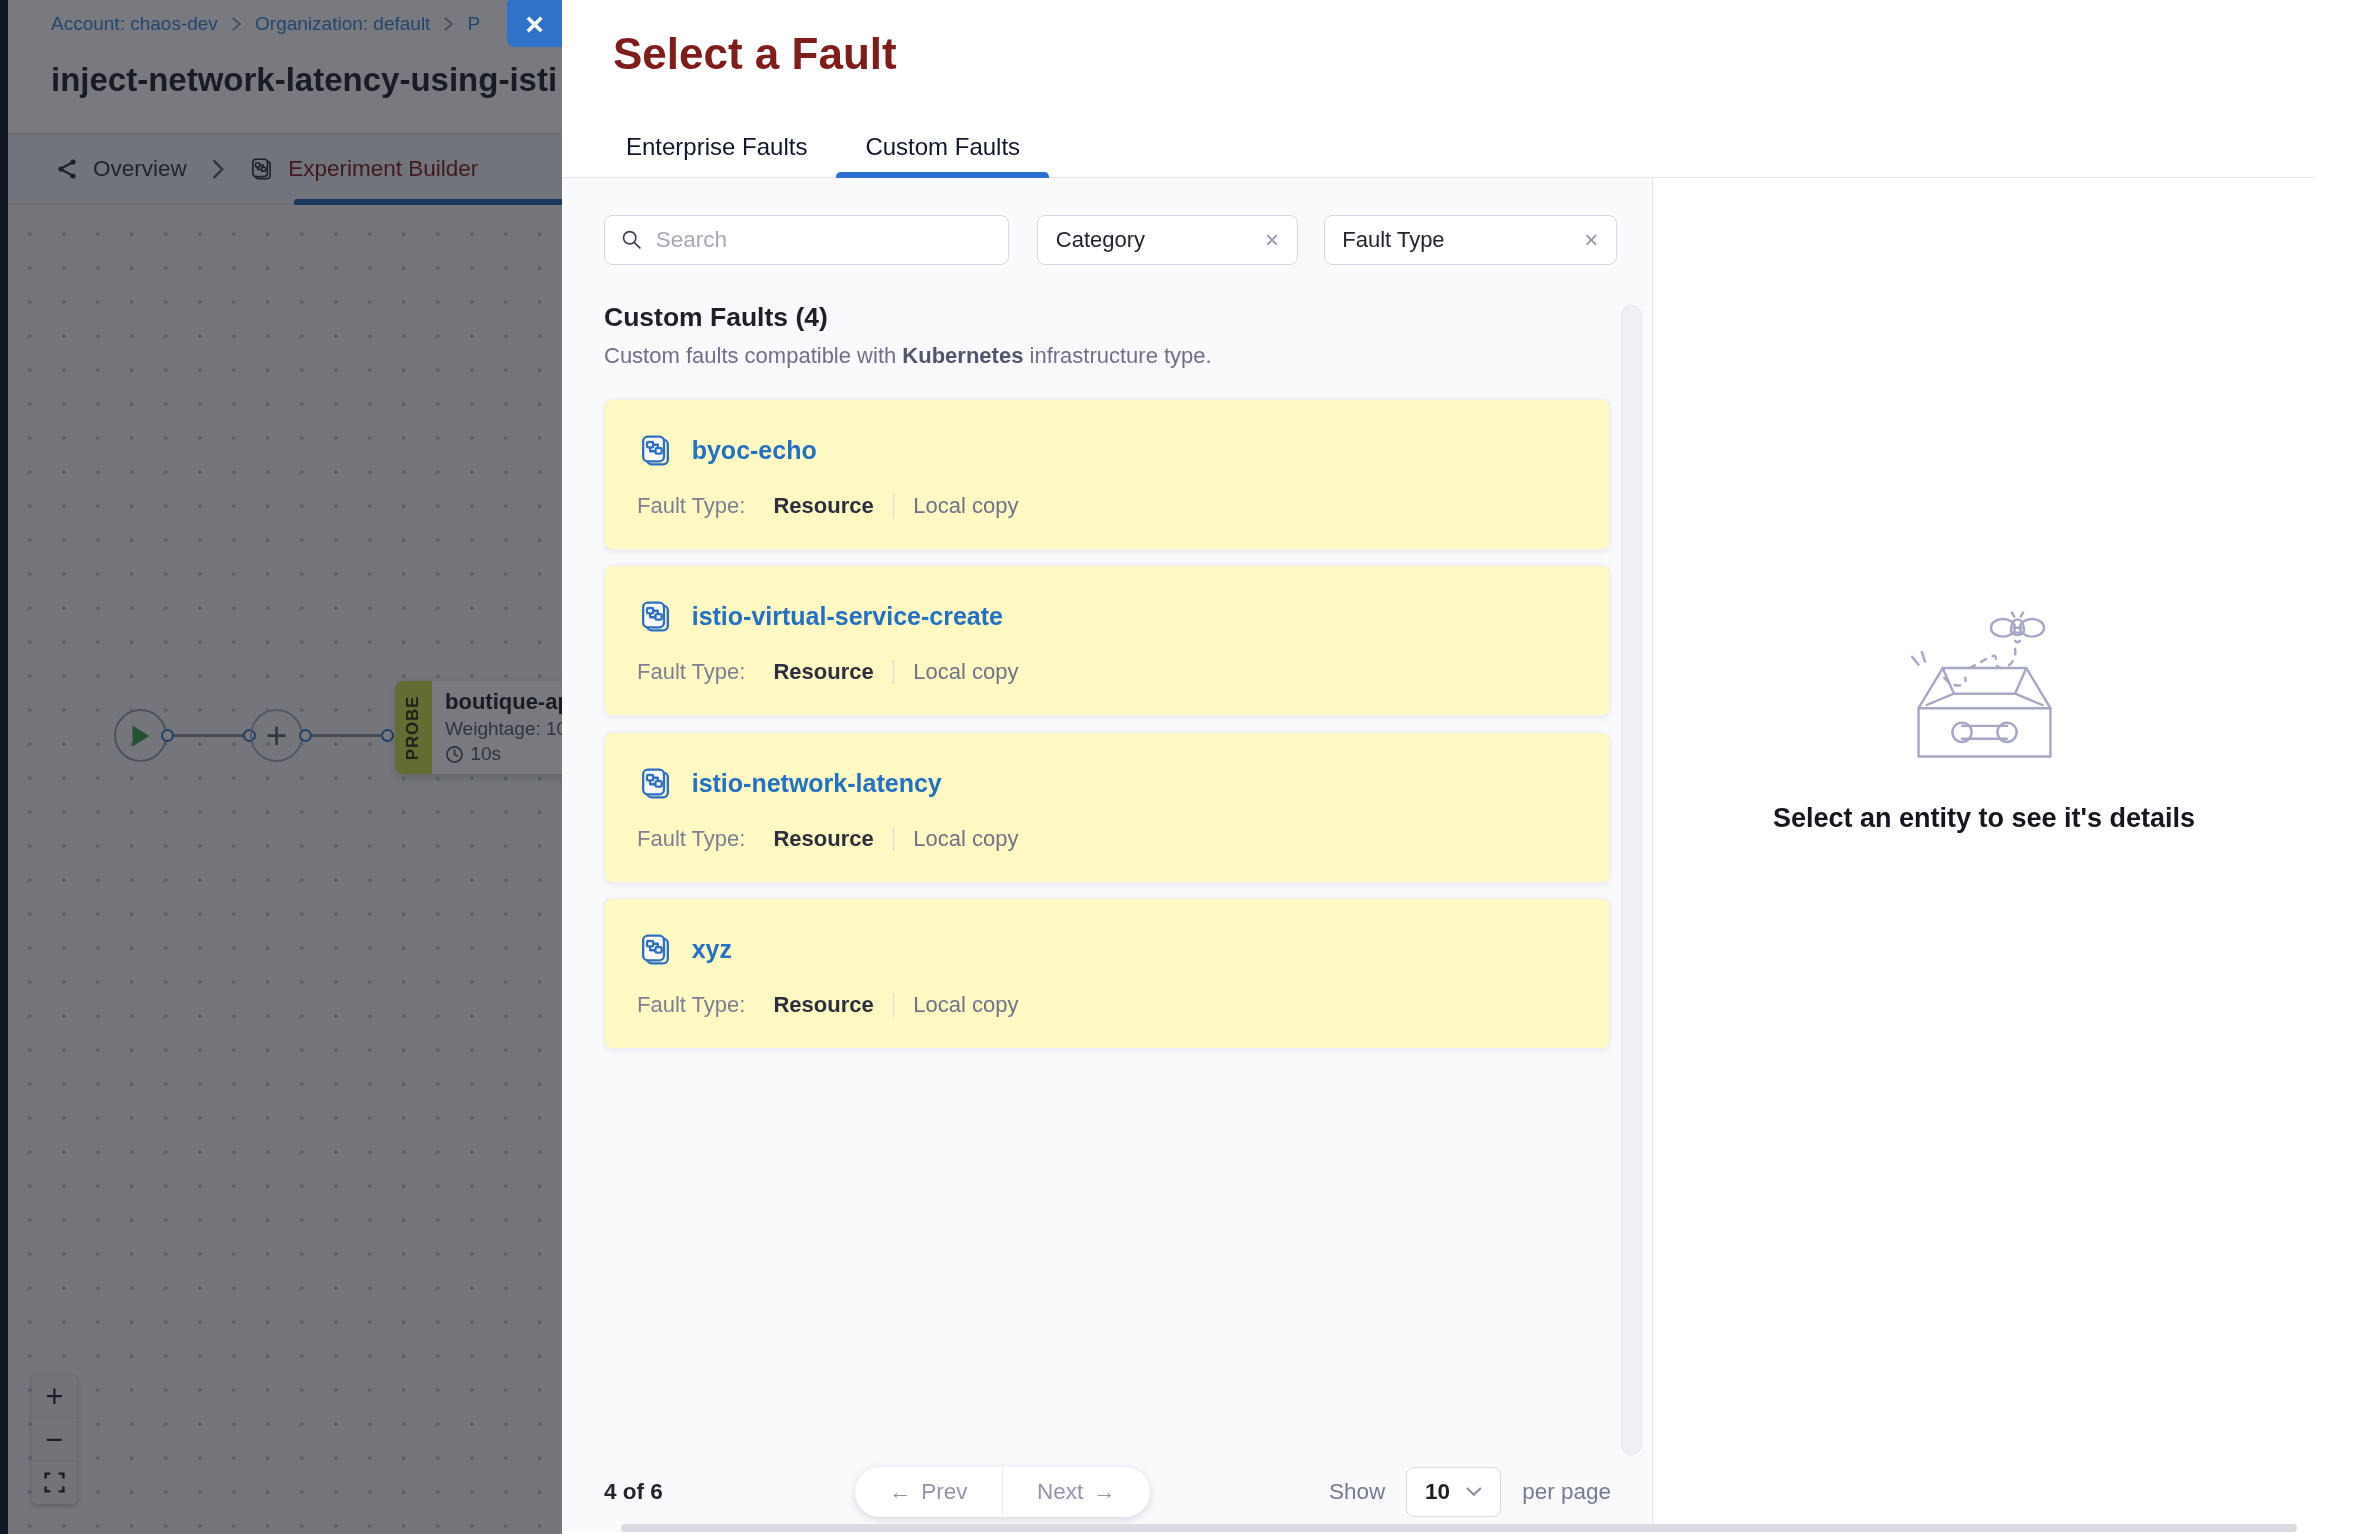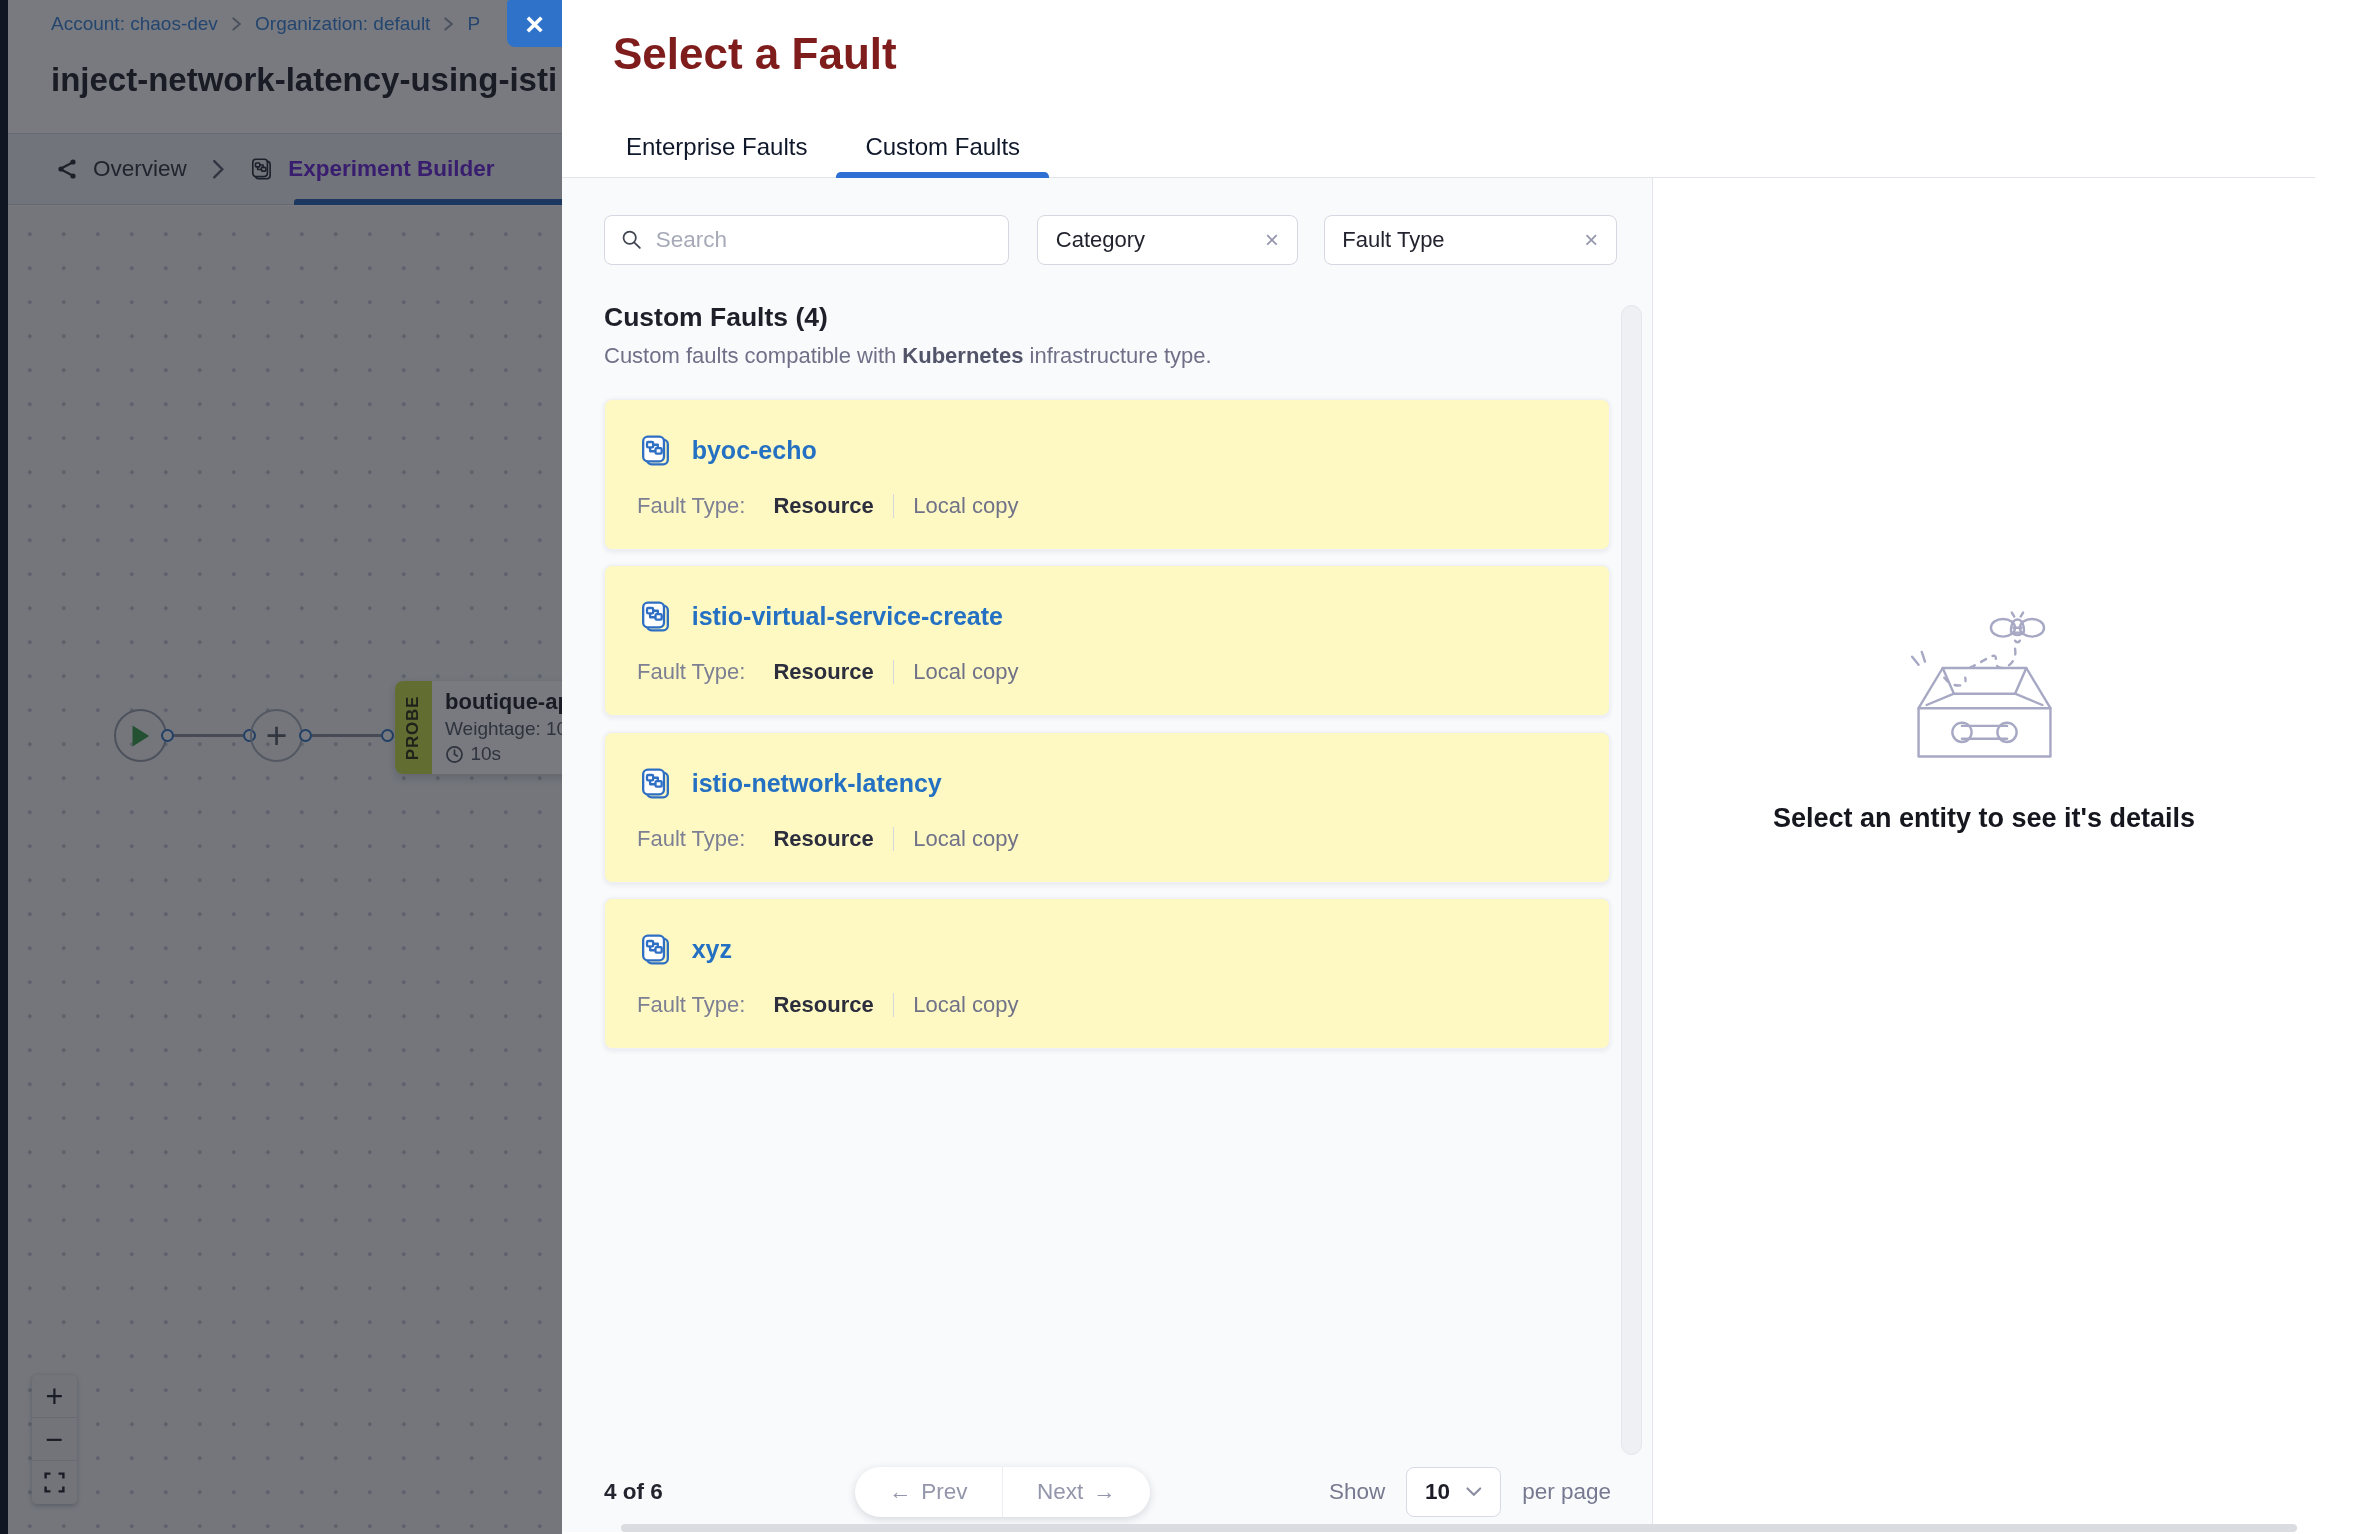--- a/index.html
+++ b/index.html
@@ -13,21 +13,21 @@
   .bg-header { position:absolute; left:8px; right:0; top:0; height:133px; background:#ffffff; }
   .breadcrumb { position:absolute; left:43px; top:13px; display:flex; align-items:center; gap:13px;
                 font-size:19px; color:#3d85d8; }
   .crumb-sep svg { display:block; }
   .bg-title { position:absolute; left:43px; top:61px; font-size:33px; font-weight:700; color:#23252f;
               white-space:nowrap; }
   .bg-tabs { position:absolute; left:8px; right:0; top:133px; height:72px; background:#eef0f4;
              border-top:0.8px solid #d8dbe2; border-bottom:0.8px solid #d2d5dd; display:flex; align-items:center; }
   .bg-tab { display:flex; align-items:center; gap:13px; font-size:22.5px; color:#343844; padding:0 24px; height:100%; }
   .bg-tab.first { margin-left:24px; }
-  .bg-tab.active { font-weight:700; color:#6d28d9; }
+  .bg-tab.active { font-weight:400; color:#7f1d1d; }
   .bg-tab-sep { color:#5a6070; }
   .bg-tab-underline { position:absolute; left:286px; width:305px; bottom:-0.8px; height:5.6px;
                       background:#2c66b8; border-radius:3.2px 3.2px 0 0; }
   .canvas { position:absolute; left:8px; right:0; top:206px; bottom:0; background:#f5f6f8;
             background-image:radial-gradient(circle, #c2c6d0 2px, transparent 2.1px);
             background-size:34px 34px; background-position:4.8px 11.2px; }
   .start-node { position:absolute; left:106px; top:503px; width:53px; height:53px; border-radius:50%;
                 border:2.4px solid #9aa1ae; display:flex; align-items:center; justify-content:center; }
   .plus-node { position:absolute; left:242px; top:503px; width:53px; height:53px; border-radius:50%;
                border:2.4px solid #aab0bb; display:flex; align-items:center; justify-content:center;

